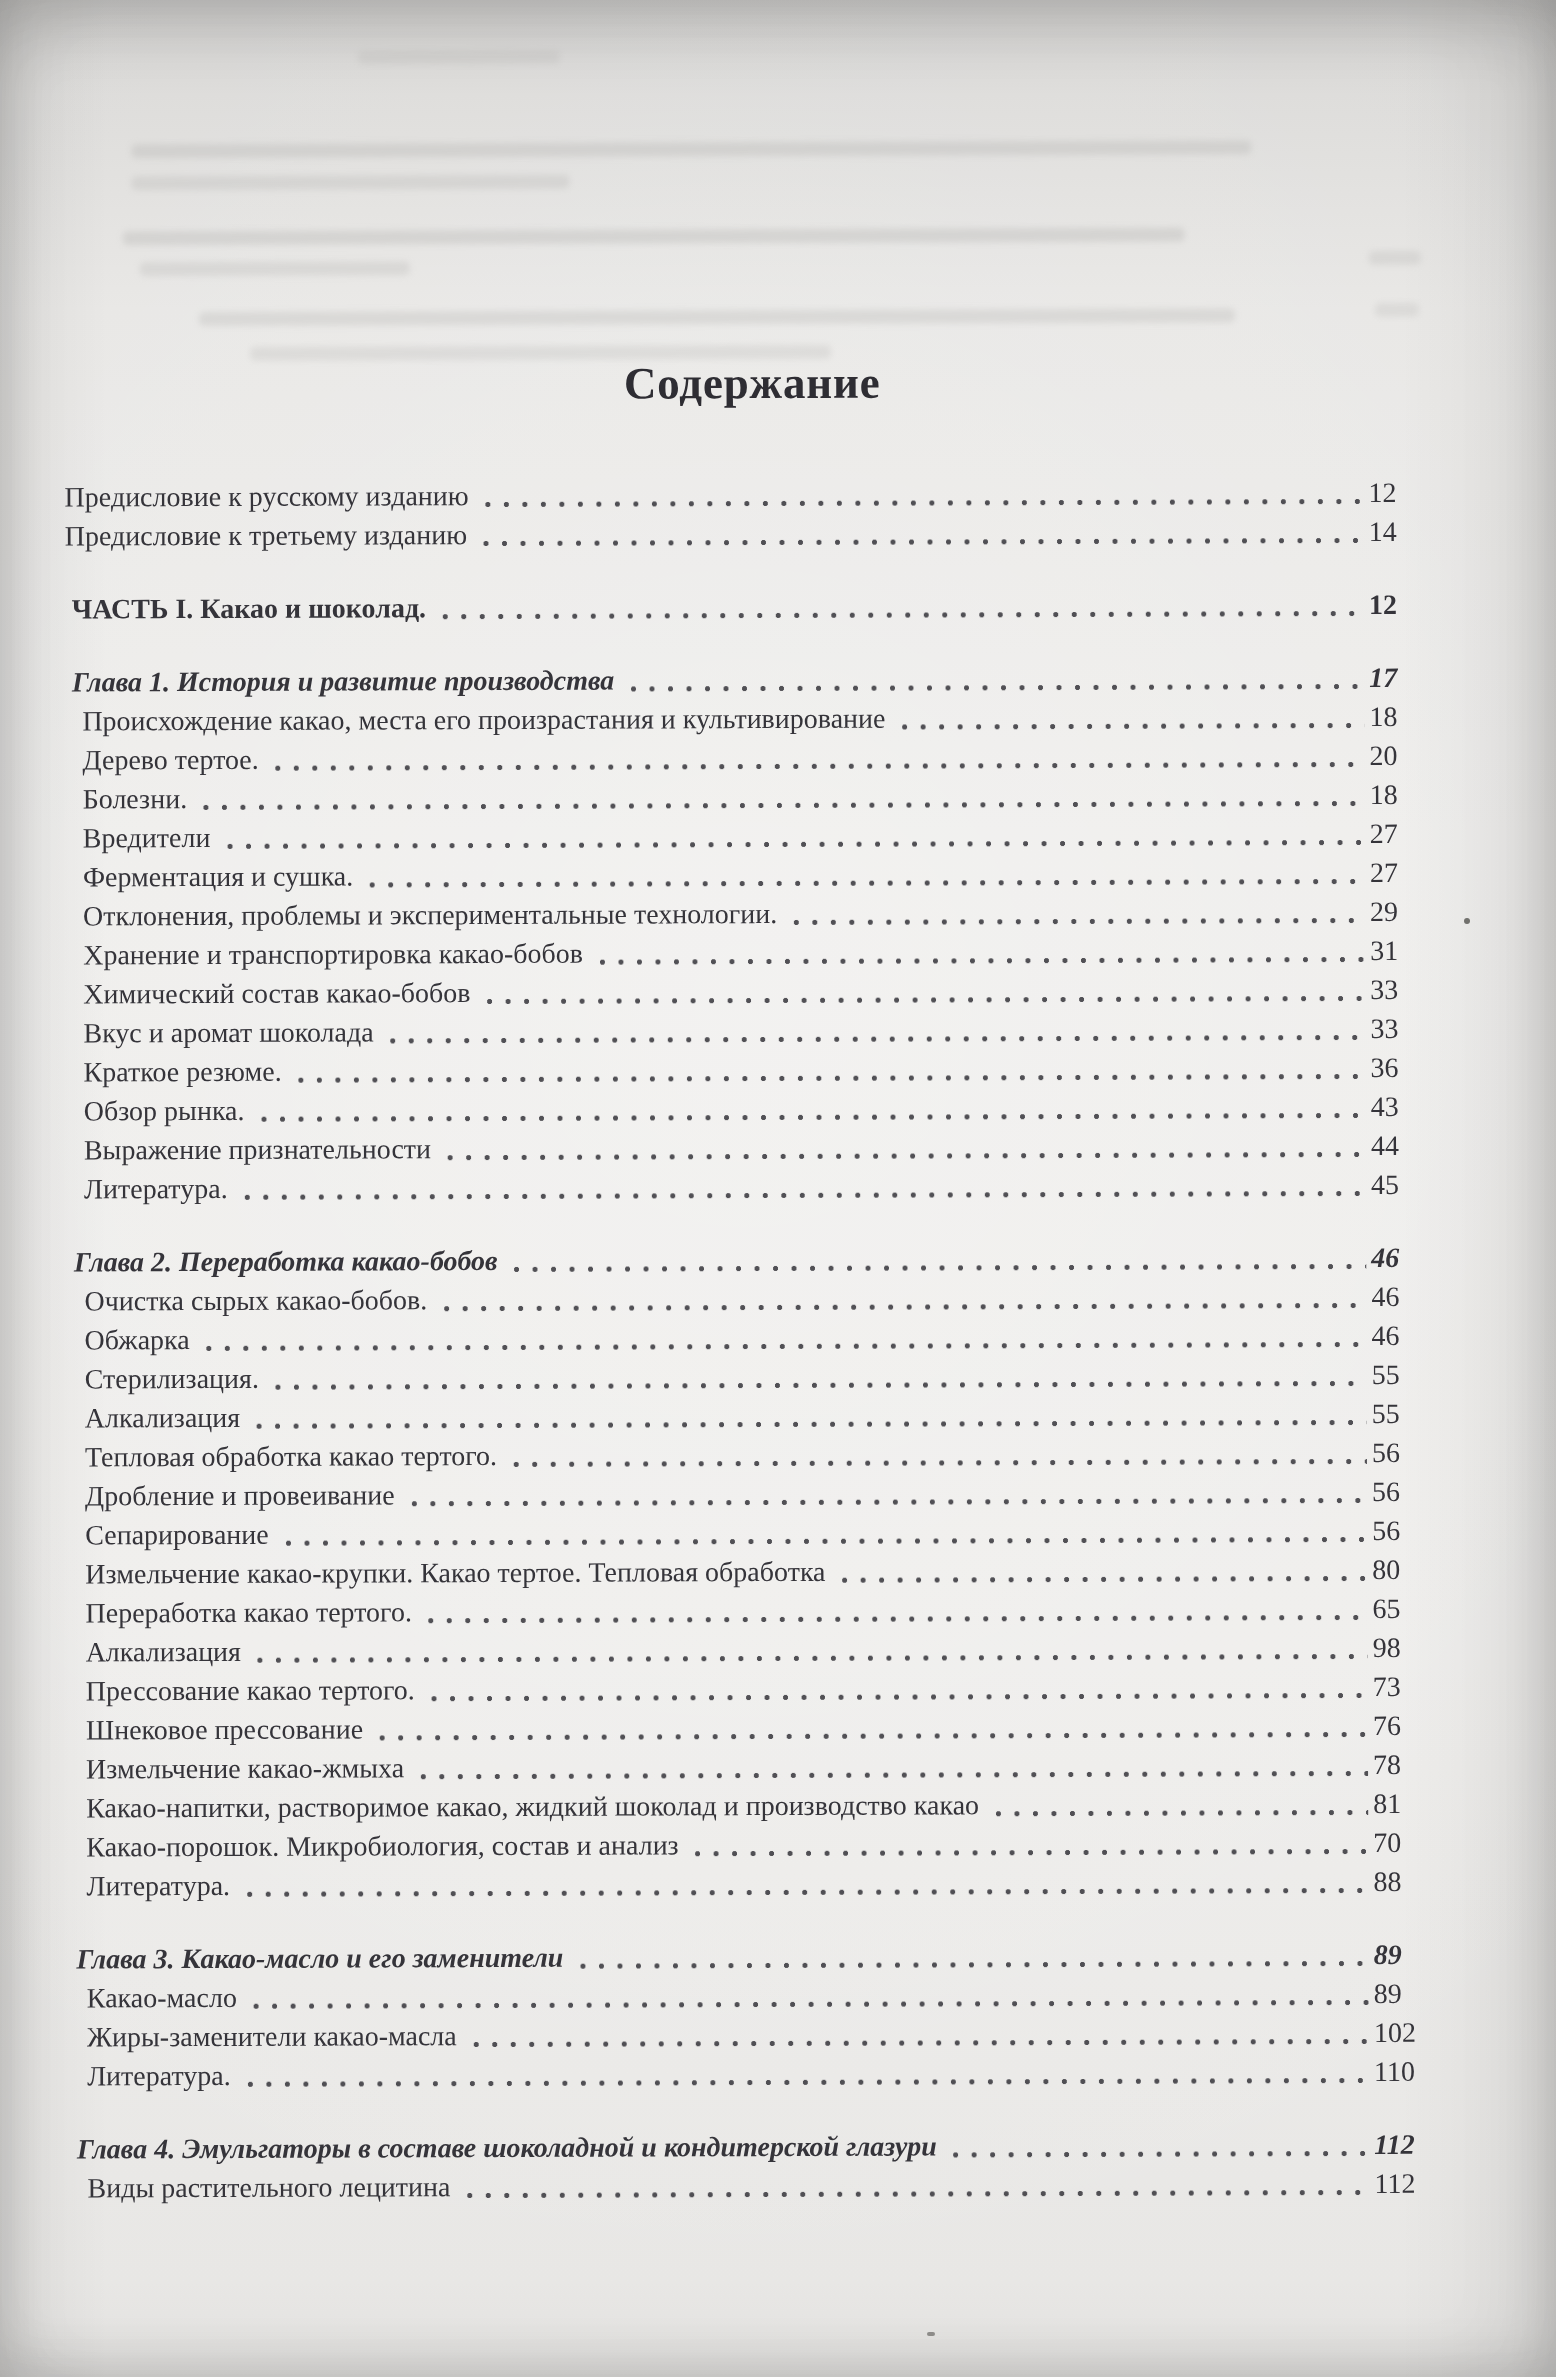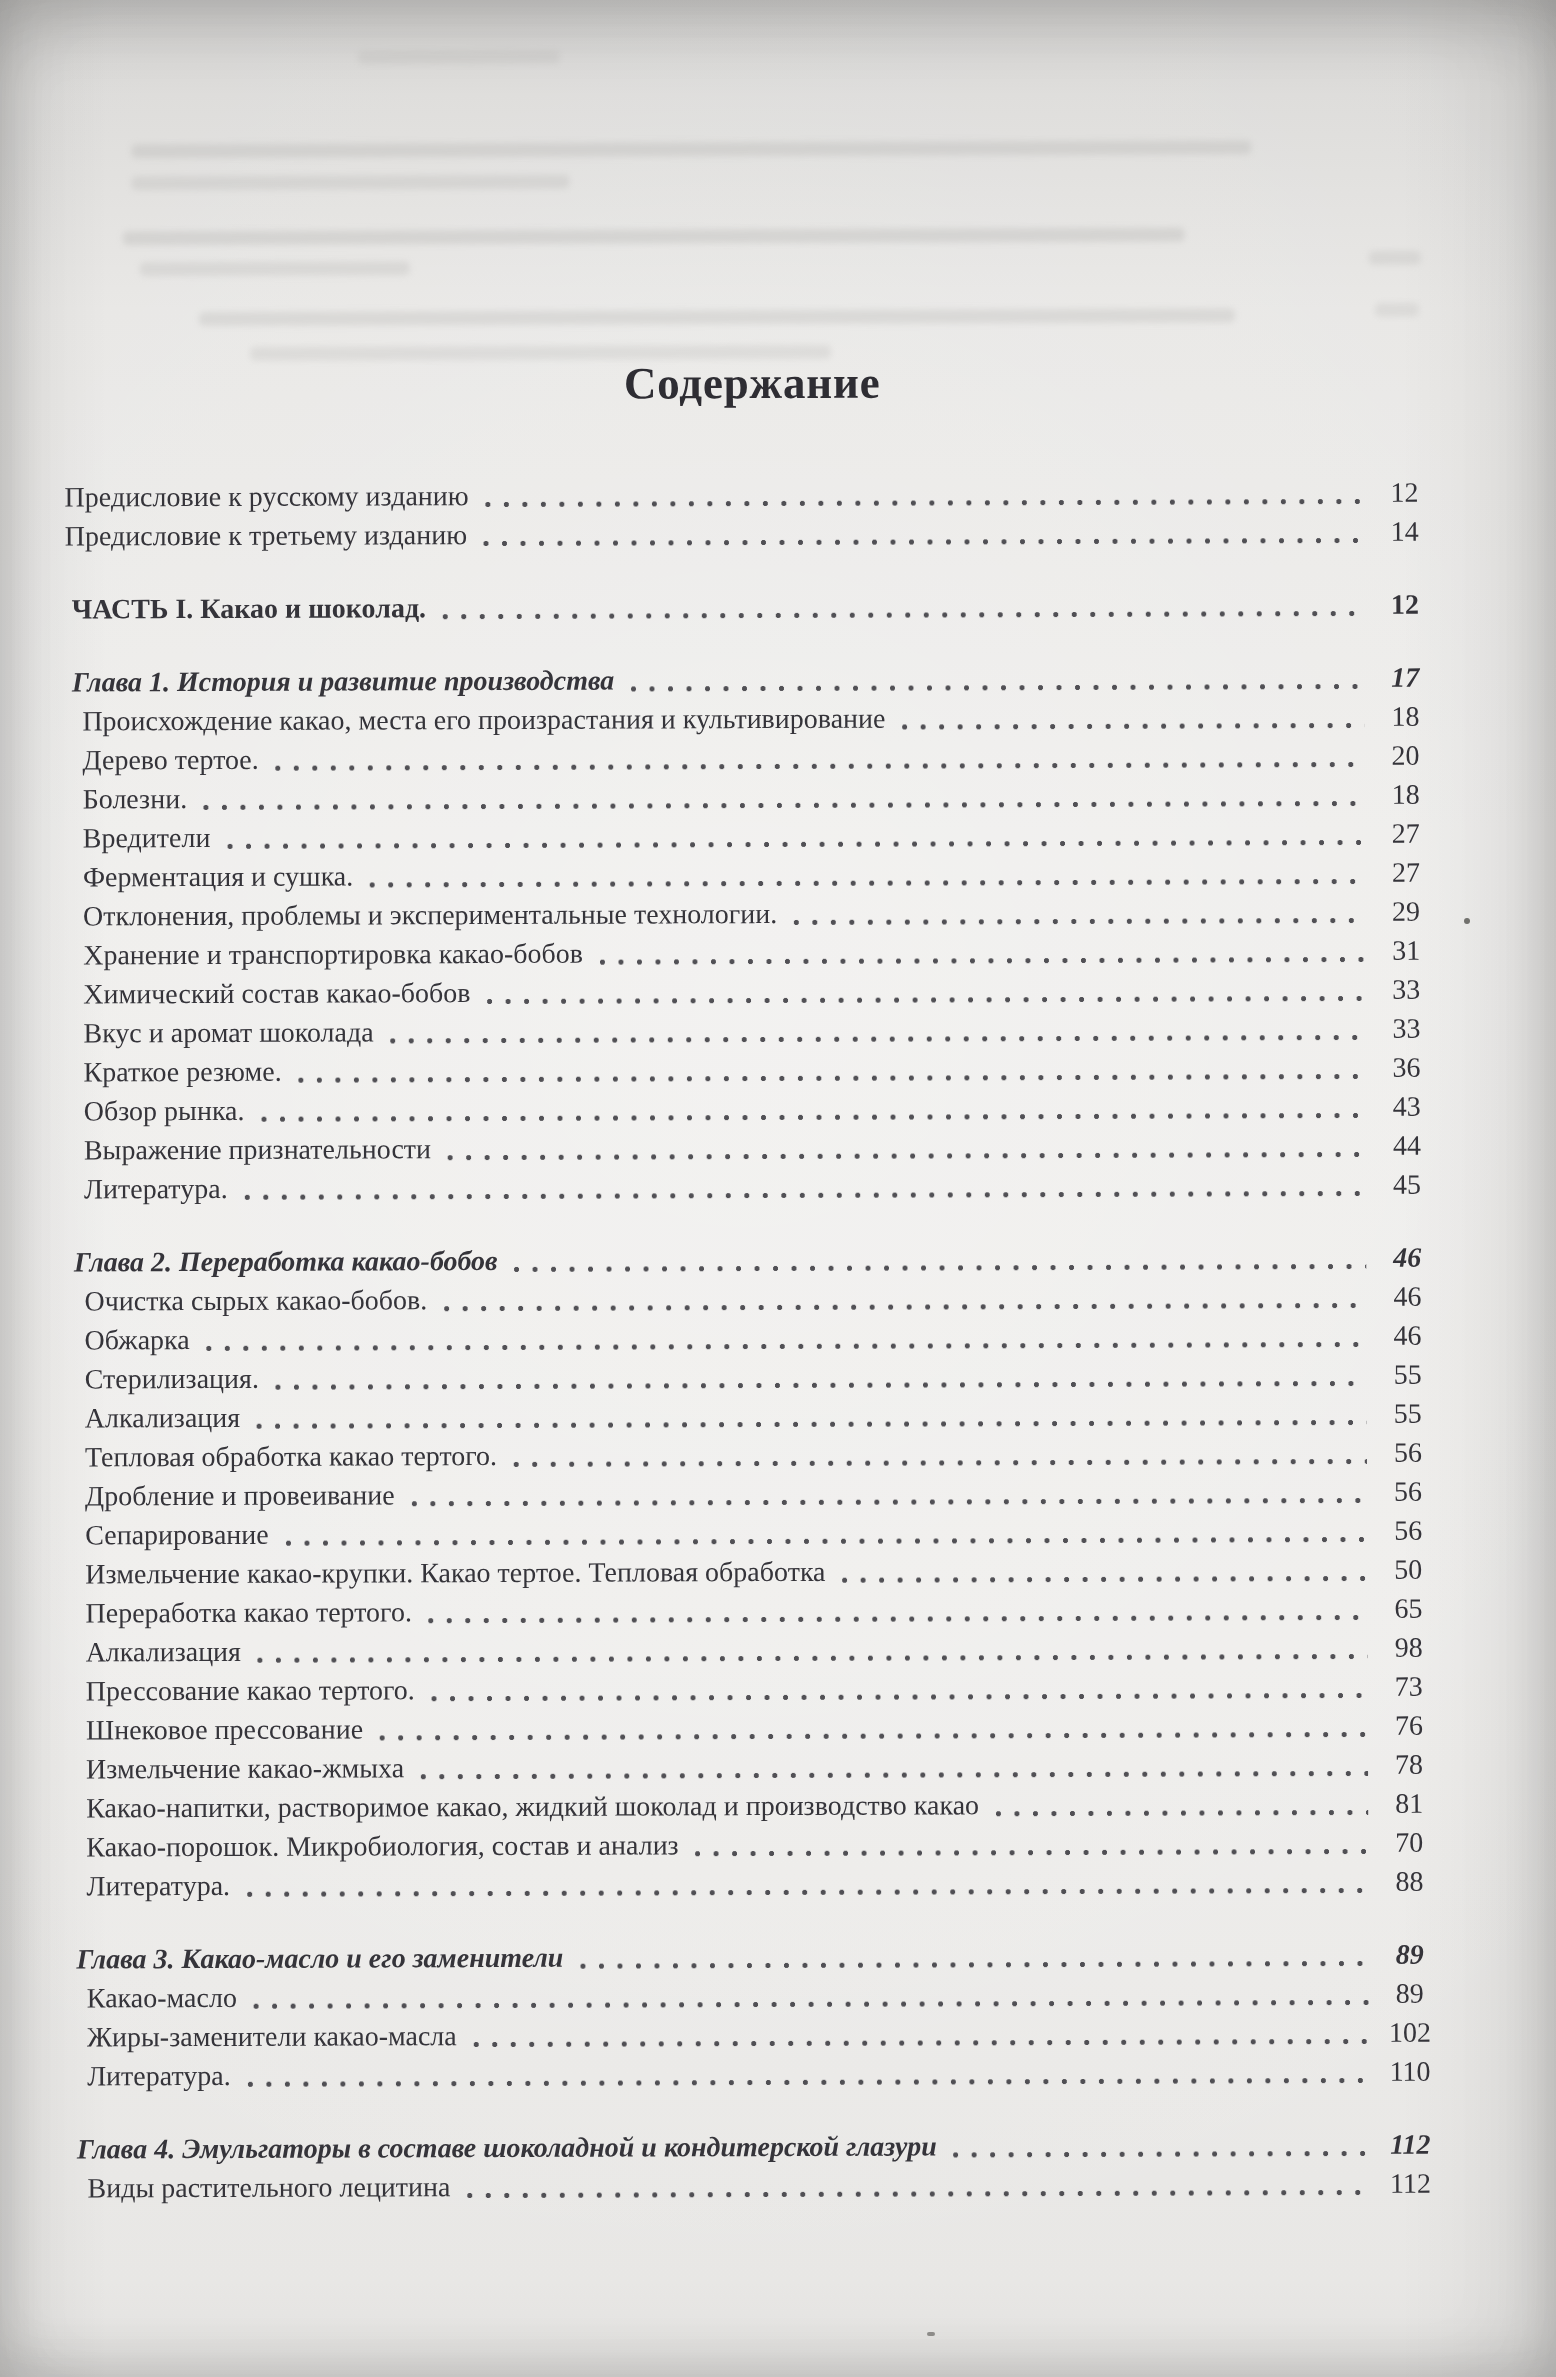--- a/index.html
+++ b/index.html
@@ -38,21 +38,21 @@
   }
   .toc{margin-top:66px;}
   .row{display:flex;height:39px;font-size:28px;}
   .row .label{white-space:nowrap;line-height:39px;}
   .row .leader{
     flex:1 1 auto;margin:0 5px 0 10px;align-self:stretch;
     background-image:radial-gradient(circle, rgba(53,52,58,.85) 2.2px, rgba(53,52,58,0) 2.9px);
     background-size:18.5px 5px;background-repeat:repeat-x;
     background-position:left bottom 7.6px;
   }
-  .row .pagenum{min-width:72px;text-align:center;line-height:39px;}
+  .row .pagenum{min-width:72px;text-align:left;line-height:39px;}
   .row.entry{padding-left:17px;}
   .row.preface{padding-left:0;}
   .row.part{padding-left:6.7px;}
   .row.chapter{padding-left:6.7px;}
   .row.gap{margin-top:34px;}
   .row.part .label,.row.part .pagenum{font-weight:700;}
   .row.chapter .label,.row.chapter .pagenum{font-style:italic;font-weight:700;}
 </style>
 </head>
 <body>
@@ -193,21 +193,21 @@
         <span class="pagenum">56</span>
       </div>
       <div class="row entry">
         <span class="label">Сепарирование</span>
         <span class="leader"></span>
         <span class="pagenum">56</span>
       </div>
       <div class="row entry">
         <span class="label">Измельчение какао-крупки. Какао тертое. Тепловая обработка</span>
         <span class="leader"></span>
-        <span class="pagenum">50</span>
+        <span class="pagenum">80</span>
       </div>
       <div class="row entry">
         <span class="label">Переработка какао тертого.</span>
         <span class="leader"></span>
         <span class="pagenum">65</span>
       </div>
       <div class="row entry">
         <span class="label">Алкализация</span>
         <span class="leader"></span>
         <span class="pagenum">98</span>

